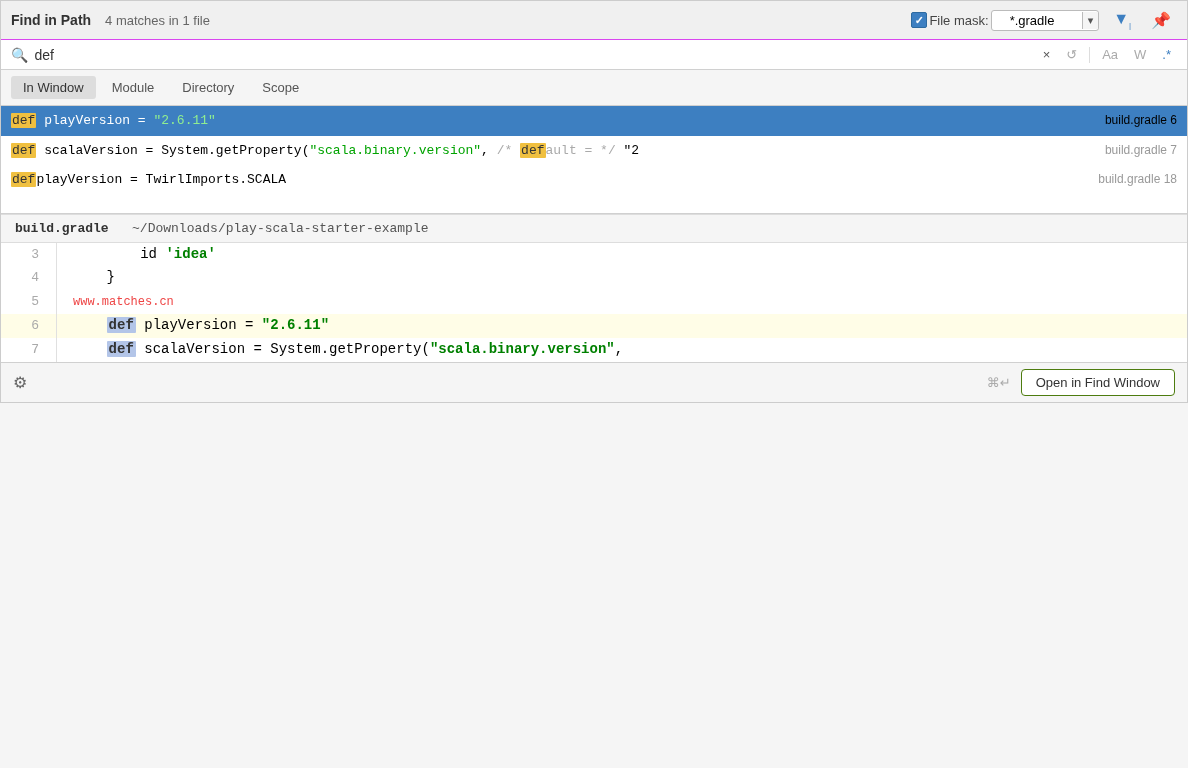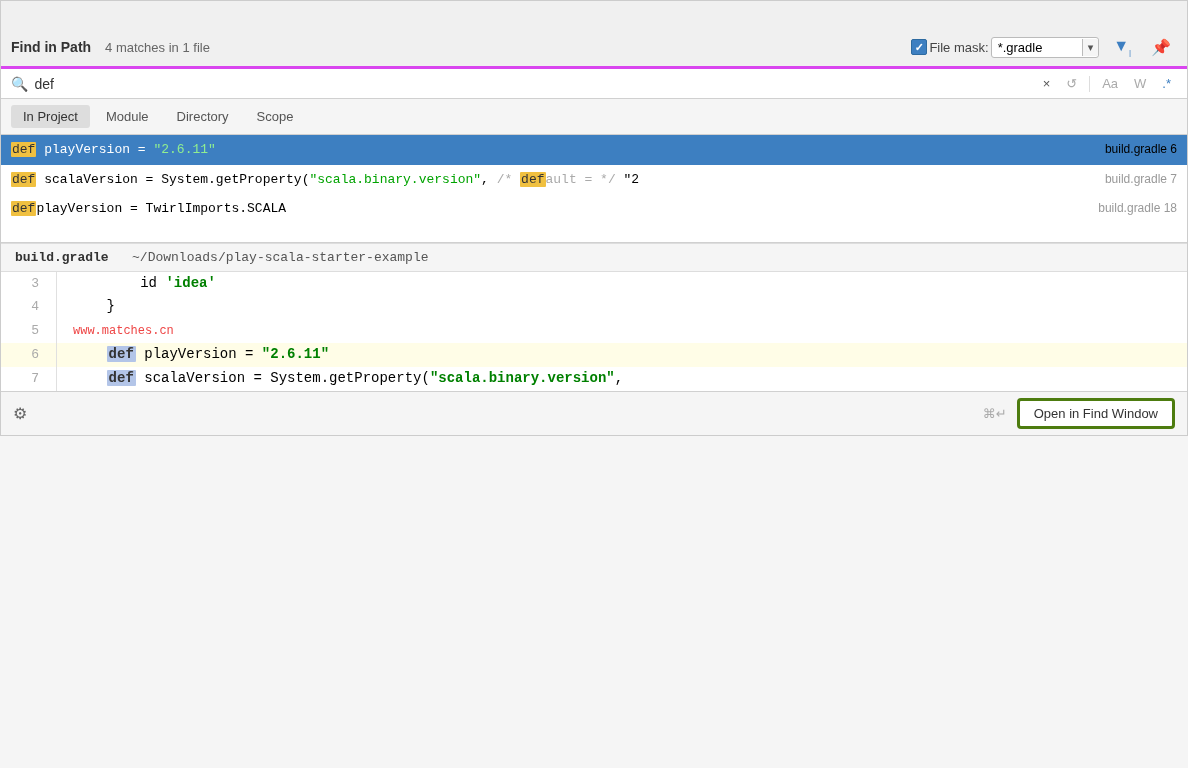--- a/index.html
+++ b/index.html
@@ -14,23 +14,22 @@
       width: 1188px;
       background: #f0f0f0;
       border: 1px solid #ccc;
     }
     
     .toolbar {
       display: flex;
       align-items: center;
       padding: 6px 10px;
       background: #f0f0f0;
-      border-bottom: 3px solid #d946ef;
+      border-bottom: 1px solid #d946ef;
       gap: 8px;
-      margin-top: 27px;
     }
     .toolbar-title {
       font-size: 14px;
       font-weight: 600;
       color: #333;
       margin-right: 6px;
     }
     .match-count {
       font-size: 13px;
       color: #666;
@@ -70,21 +69,21 @@
     .file-mask-input-wrapper {
       display: flex;
       align-items: center;
       border: 1px solid #bbb;
       background: white;
       border-radius: 3px;
     }
     .file-mask-input {
       border: none;
       outline: none;
-      padding: 2px 6px;
+      padding: 2px 18px;
       font-size: 13px;
       width: 90px;
       background: transparent;
     }
     .dropdown-btn {
       padding: 2px 5px;
       border-left: 1px solid #bbb;
       cursor: pointer;
       font-size: 11px;
       color: #555;
@@ -289,21 +288,21 @@
       align-items: center;
       gap: 10px;
     }
     .shortcut-label {
       color: #aaa;
       font-size: 13px;
     }
     .open-window-btn {
       padding: 5px 14px;
       background: white;
-      border: 3px solid #4d7c0f;
+      border: 1px solid #4d7c0f;
       border-radius: 4px;
       font-size: 13px;
       cursor: pointer;
       color: #333;
     }
 
     .results-section {
       min-height: 95px;
     }
   </style>
@@ -336,21 +335,21 @@
       <span class="search-action-btn active">×</span>
       <span class="search-action-btn">↺</span>
       <div class="search-divider"></div>
       <span class="search-action-btn">Aa</span>
       <span class="search-action-btn">W</span>
       <span class="search-action-btn" style="color:#3d7fc1">.*</span>
     </div>
   </div>
 
   <div class="scope-tabs">
-    <div class="scope-tab active">In Project</div>
+    <div class="scope-tab active">In Window</div>
     <div class="scope-tab">Module</div>
     <div class="scope-tab">Directory</div>
     <div class="scope-tab">Scope</div>
   </div>
 
   <div class="results-list results-section">
 
     <div class="result-row selected">
       <div class="result-text">
         <span class="def-highlight">def</span><span> playVersion = </span><span style="color:#90ee90">"2.6.11"</span>

